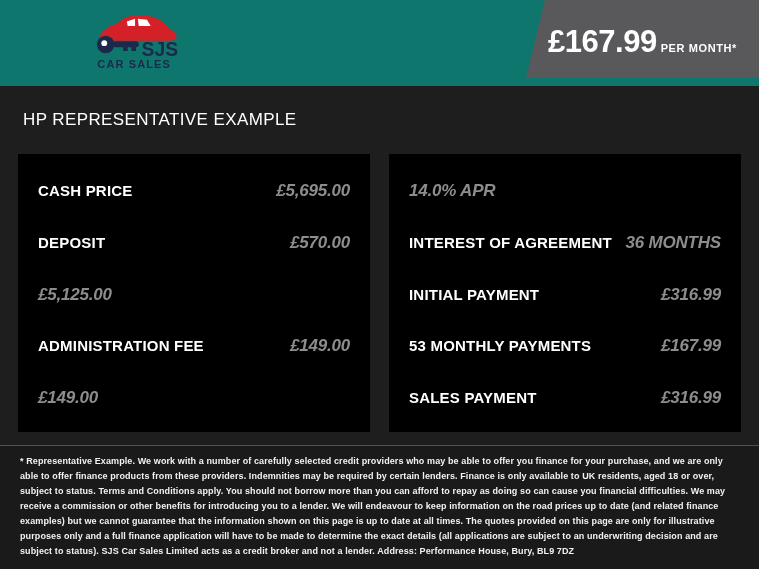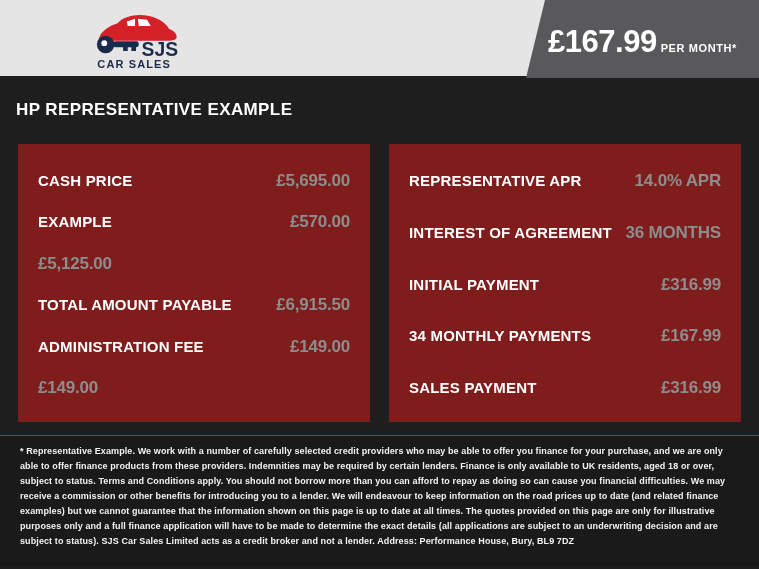--- a/index.html
+++ b/index.html
@@ -8,22 +8,22 @@
     font-family: "Liberation Sans", sans-serif;
     background: #1e1e1e;
     overflow: hidden;
     position: relative;
   }
 
   
   .header {
     position: relative;
     width: 759px;
-    height: 76px;
-    background: #e5e5e5;
+    height: 86px;
+    background: #0f766e;
   }
   .logo {
     position: absolute;
     left: 90px;
     top: 7px;
     width: 92px;
     height: 64px;
   }
   .price-badge {
     position: absolute;
@@ -48,36 +48,36 @@
     font-size: 11px;
     font-weight: 700;
     letter-spacing: 0.6px;
     margin-left: 4px;
   }
 
   
   .page-title {
     color: #ffffff;
     font-size: 17px;
-    font-weight: 700;
+    font-weight: 400;
     letter-spacing: 0.4px;
-    padding: 24px 20px 0 16px;
+    padding: 24px 20px 0 23px;
     height: 68px;
   }
 
   
   .panels {
     display: flex;
     gap: 19px;
     margin: 0 18px;
     height: 278px;
   }
   .panel {
     flex: 1;
-    background: #7f1d1d;
+    background: #000000;
     padding: 27px 20px 24px 20px;
     display: flex;
     flex-direction: column;
     justify-content: space-between;
   }
   .finance-row {
     display: flex;
     justify-content: space-between;
     align-items: baseline;
   }
@@ -88,20 +88,21 @@
     letter-spacing: 0.2px;
     white-space: nowrap;
   }
   .finance-value {
     color: #8d8d8d;
     font-size: 17px;
     font-weight: 700;
     letter-spacing: -0.2px;
     white-space: nowrap;
     text-align: center;
+    font-style: italic;
   }
 
   
   .footer {
     margin-top: 13px;
     height: 132px;
     background: #1a1a1a;
     border-top: 1px solid #0369a1;
     padding: 8px 20px 10px 20px;
     overflow: hidden;
@@ -143,54 +144,49 @@
 
 <div class="page-title">HP REPRESENTATIVE EXAMPLE</div>
 
 <div class="panels">
   <div class="panel">
     <div class="finance-row">
       <span class="finance-label">CASH PRICE</span>
       <span class="finance-value">£5,695.00</span>
     </div>
     <div class="finance-row">
-      <span class="finance-label">EXAMPLE</span>
+      <span class="finance-label">DEPOSIT</span>
       <span class="finance-value">£570.00</span>
     </div>
     <div class="finance-row">
       <span class="finance-value">£5,125.00</span>
-    </div>
-    <div class="finance-row">
-      <span class="finance-label">TOTAL AMOUNT PAYABLE</span>
-      <span class="finance-value">£6,915.50</span>
     </div>
     <div class="finance-row">
       <span class="finance-label">ADMINISTRATION FEE</span>
       <span class="finance-value">£149.00</span>
     </div>
     <div class="finance-row">
       <span class="finance-value">£149.00</span>
     </div>
   </div>
 
   <div class="panel">
     <div class="finance-row">
-      <span class="finance-label">REPRESENTATIVE APR</span>
       <span class="finance-value">14.0% APR</span>
     </div>
     <div class="finance-row">
       <span class="finance-label">INTEREST OF AGREEMENT</span>
       <span class="finance-value">36 MONTHS</span>
     </div>
     <div class="finance-row">
       <span class="finance-label">INITIAL PAYMENT</span>
       <span class="finance-value">£316.99</span>
     </div>
     <div class="finance-row">
-      <span class="finance-label">34 MONTHLY PAYMENTS</span>
+      <span class="finance-label">53 MONTHLY PAYMENTS</span>
       <span class="finance-value">£167.99</span>
     </div>
     <div class="finance-row">
       <span class="finance-label">SALES PAYMENT</span>
       <span class="finance-value">£316.99</span>
     </div>
   </div>
 </div>
 
 <div class="footer">

